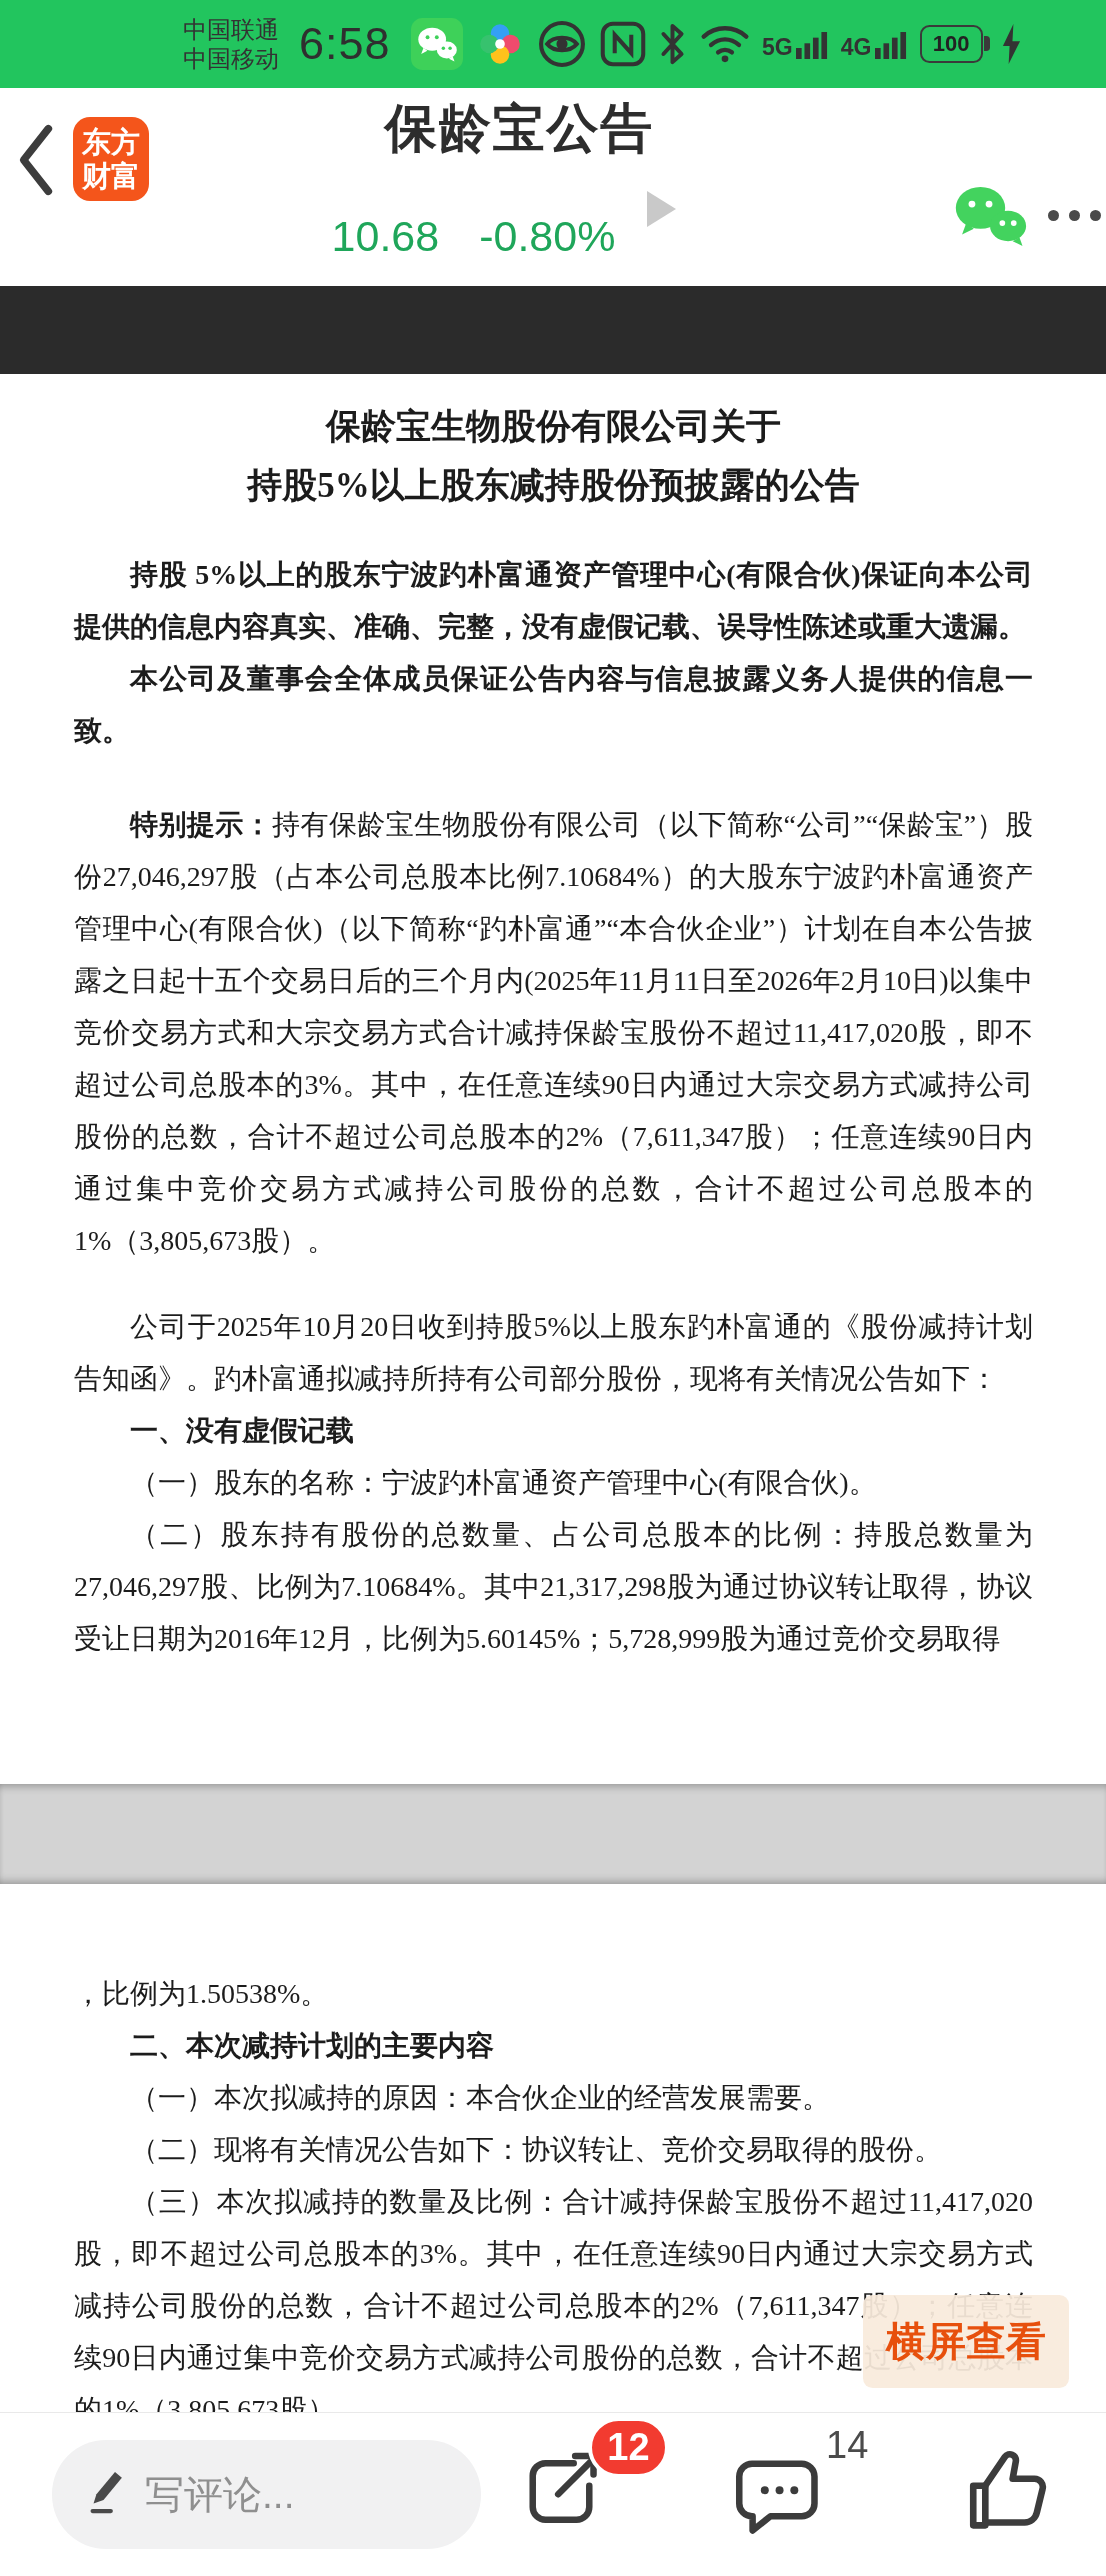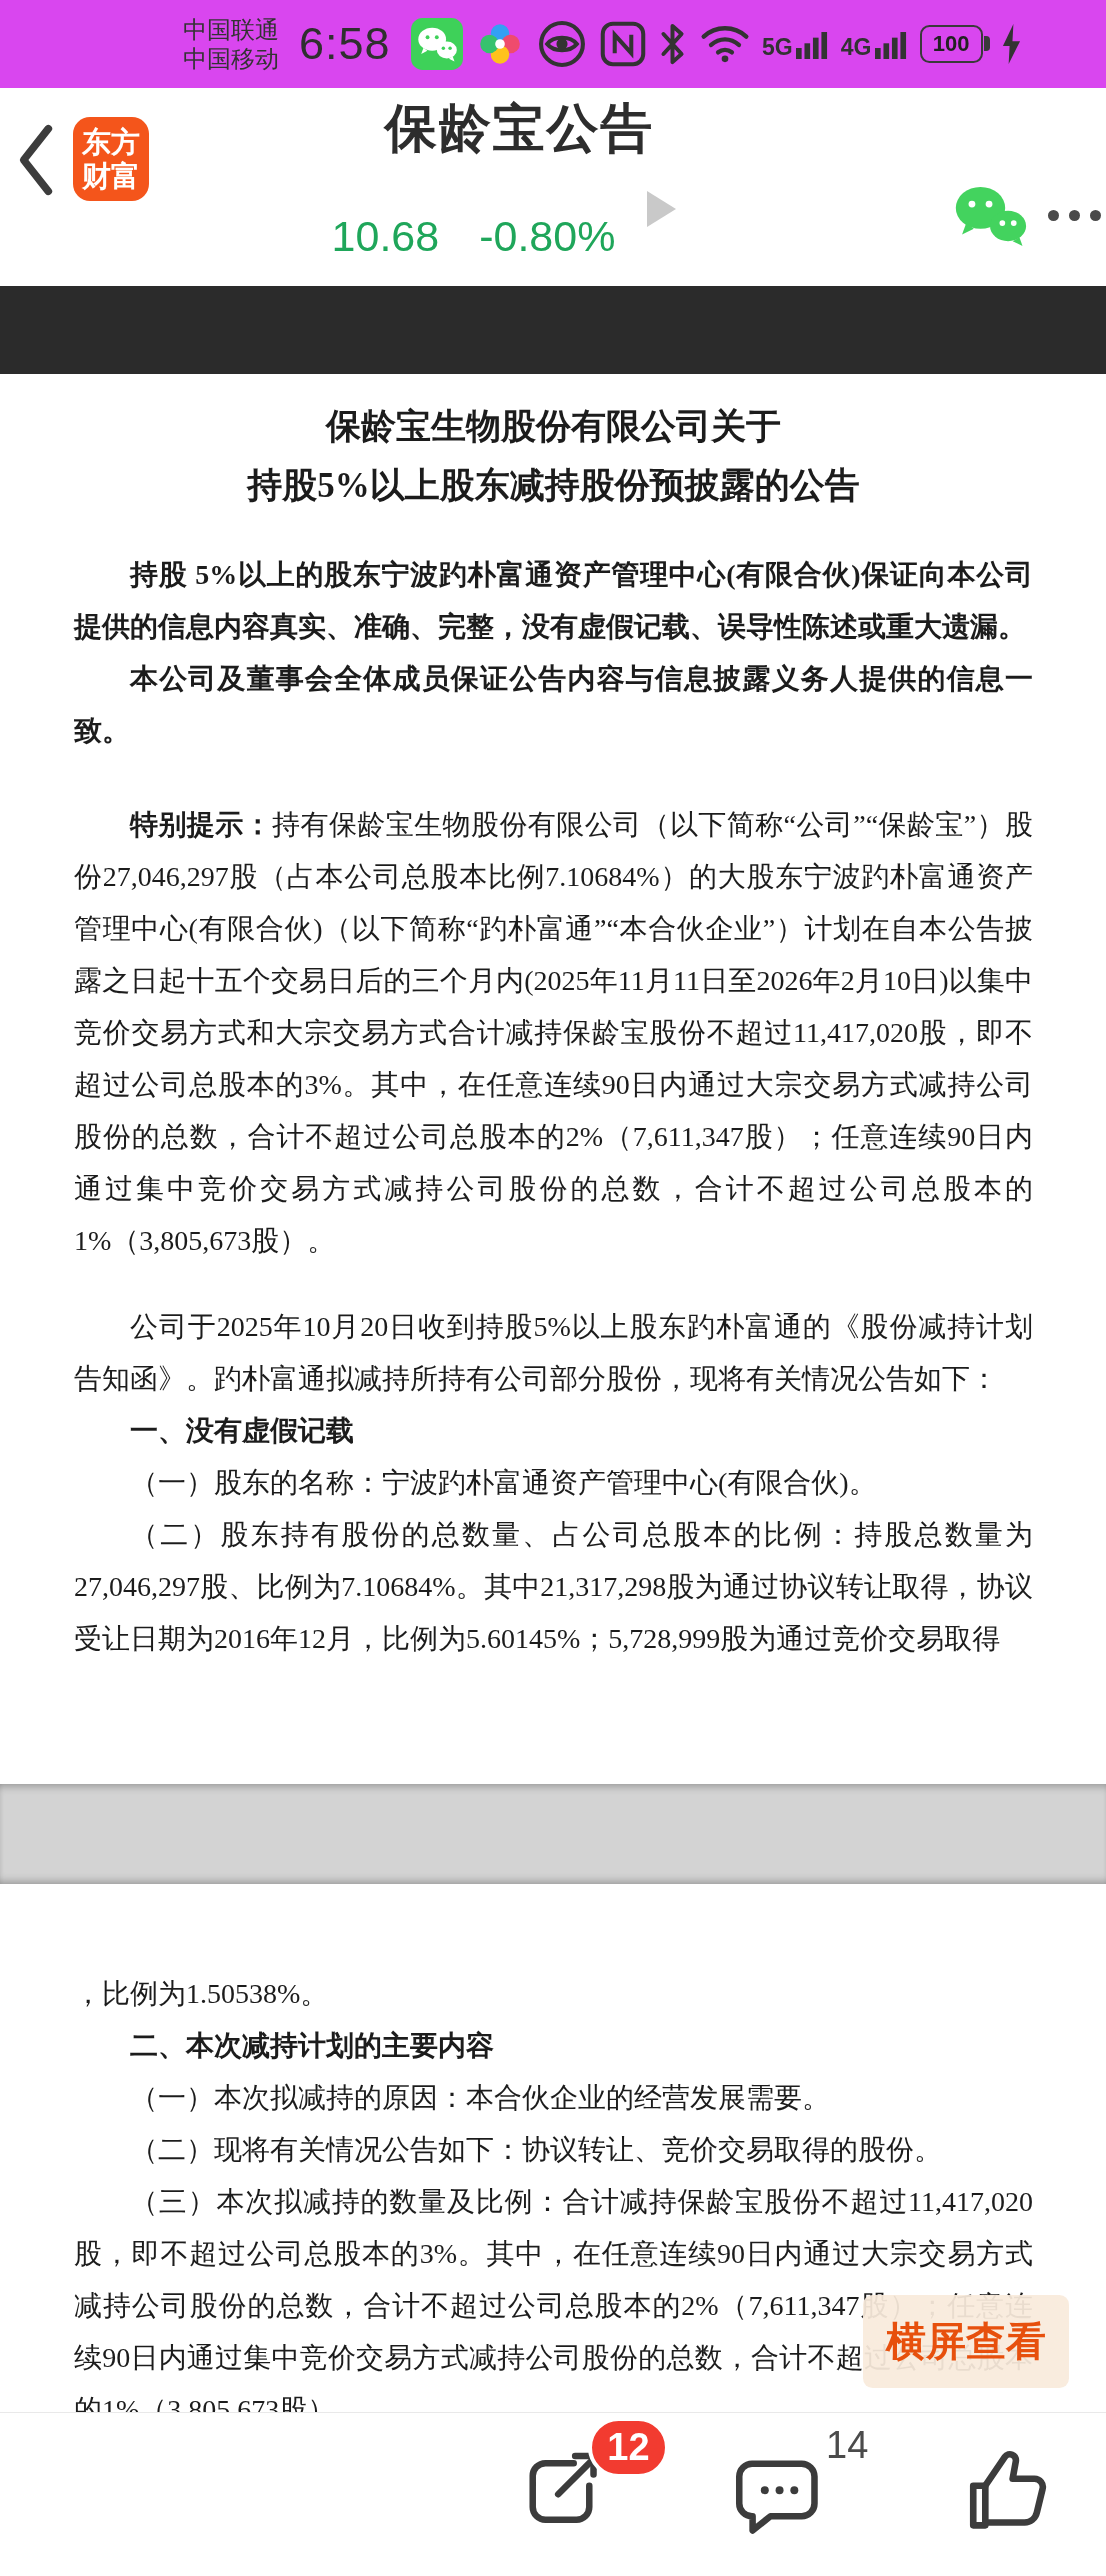--- a/index.html
+++ b/index.html
@@ -1,20 +1,20 @@
 <!DOCTYPE html>
 <html><head>
 <meta charset="utf-8">
 <style>
   html,body{margin:0;padding:0;background:#fff;}
   .screen{position:relative;width:1107px;height:2576px;background:#fff;overflow:hidden;
           font-family:"Liberation Sans","DejaVu Sans",sans-serif;color:#333;}
 
   
-  .status-bar{position:absolute;top:0;left:0;width:1107px;height:88px;background:#d946ef;
+  .status-bar{position:absolute;top:0;left:0;width:1107px;height:88px;background:#22c55e;
               display:flex;align-items:center;padding-left:183px;box-sizing:border-box;gap:12.4px;}
   .carrier{font-size:24px;line-height:29px;color:#333;text-align:center;white-space:nowrap;}
   .sb-time{font-size:45px;font-weight:500;color:#2f2f2f;margin:0 7.6px;letter-spacing:1px;}
   .sb-ic{display:inline-flex;align-items:center;}
   .net{display:inline-flex;align-items:flex-end;gap:3.8px;}
   .net b{font-size:23px;font-weight:bold;color:#333;line-height:1;}
   .bat-body{width:63px;height:38px;border:2.9px solid #3a3a3a;border-radius:9.5px;display:flex;
             align-items:center;justify-content:center;position:relative;box-sizing:border-box;}
   .bat-body i{font-style:normal;font-size:22px;font-weight:bold;color:#222;}
   .bat-body::after{content:'';position:absolute;right:-9.5px;top:8.6px;width:5.7px;height:15.3px;
@@ -227,20 +227,29 @@
     <p class="para">（一）本次拟减持的原因：本合伙企业的经营发展需要。</p>
     <p class="para">（二）现将有关情况公告如下：协议转让、竞价交易取得的股份。</p>
     <p class="para">（三）本次拟减持的数量及比例：合计减持保龄宝股份不超过11,417,020股，即不超过公司总股本的3%。其中，在任意连续90日内通过大宗交易方式减持公司股份的总数，合计不超过公司总股本的2%（7,611,347股）；任意连续90日内通过集中竞价交易方式减持公司股份的总数，合计不超过公司总股本的1%（3,805,673股）。</p>
   </div>
 
   <div class="landscape-btn">
     <span>横屏查看</span>
   </div>
 
   <div class="bottom-bar">
+    <div class="comment-pill">
+      <span>
+        <svg width="44" height="50" viewBox="0 0 23 26">
+            <path d="M6.5 15.2 L16.2 3.6 l3.6 3 L10.2 18.2 l-5.2 1.8 Z" fill="#4a4a4a"></path>
+            <path d="M4.5 24 h9.5" stroke="#4a4a4a" stroke-width="2.2" stroke-linecap="round"></path>
+          </svg>
+      </span>
+      <span>写评论...</span>
+    </div>
     <span class="share-btn">
       <span>
         <svg width="82" height="90" viewBox="0 0 29 31" fill="none" stroke="#3c3c3c" stroke-width="2.3" stroke-linecap="round" stroke-linejoin="round">
             <path d="M19 6 H9 a4.5 4.5 0 0 0 -4.5 4.5 v11 a4.5 4.5 0 0 0 4.5 4.5 h11 a4.5 4.5 0 0 0 4.5 -4.5 V14"></path>
             <path d="M13.5 17 L26 4.5"></path>
             <path d="M19.5 3.5 h6.5 v6.5"></path>
           </svg>
       </span>
     </span>
     <span class="share-badge">12</span>

